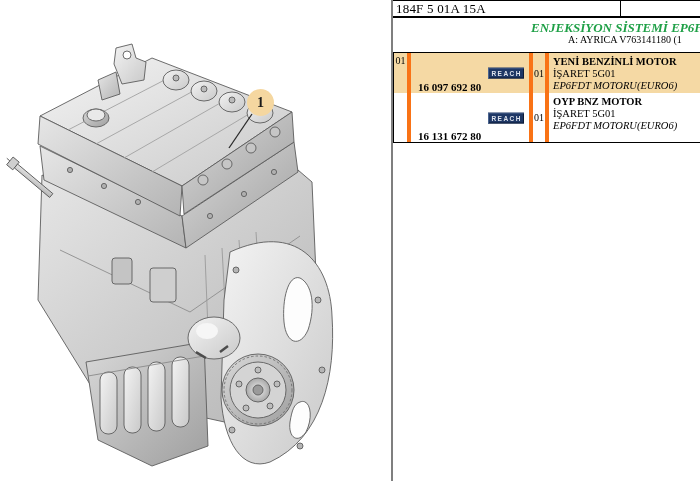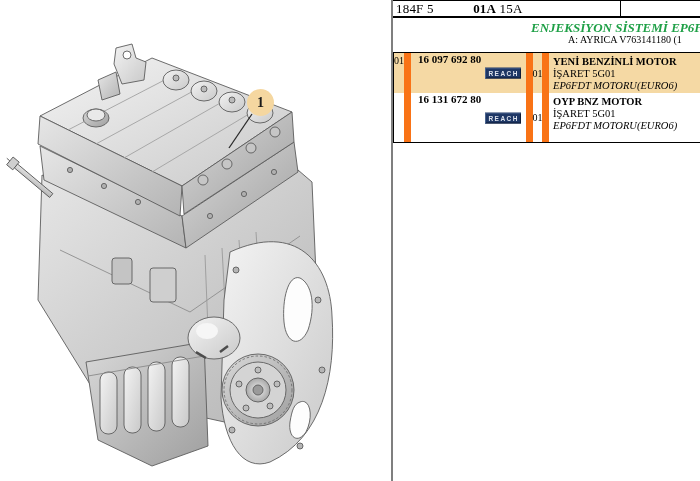--- a/index.html
+++ b/index.html
@@ -34,44 +34,44 @@
   #table-inner { position:relative; width:360px; height:481px; }
 
   .hdr-row {
     position:absolute; left:0; top:0; width:360px; height:18px;
     border-top:1px solid #000; border-bottom:2px solid #000;
   }
   .hdr-code {
     position:absolute; left:3px; top:0px; font-size:13px; color:#000;
     white-space:nowrap; letter-spacing:0.2px;
   }
-  .hdr-code .b { font-weight:bold;margin-left:36px; }
+  .hdr-code .b { font-weight:normal; }
   .hdr-vdiv { position:absolute; left:227px; top:0; width:1px; height:100%; background:#000; }
 
   .title-band { position:absolute; left:0; top:18px; width:360px; height:34px; }
   .band-line1 {
     position:absolute; left:138px; top:2px; white-space:nowrap;
     font-style:italic; font-weight:bold; font-size:13px; color:#1FA047;
   }
   .band-line2 {
     position:absolute; left:175px; top:16px; white-space:nowrap;
     font-size:10px; color:#000;
   }
 
   .ptable {
     position:absolute; left:0; top:52px; width:347px;
     display:grid;
     grid-template-columns:17px 122px 16px 191px;
     grid-template-rows:40px 49px;
     border:1px solid #000;
   }
-  .cell { border-right:7px solid #f97316; position:relative; background:#fff; }
+  .cell { border-right:4px solid #f97316; position:relative; background:#fff; }
   .cell.hl { background:#F5D9A4; }
   .cell.ref { text-align:center; font-size:10px; padding-top:2px; }
-  .cell.part { display:flex; align-items:flex-start; padding-left:7px;
+  .cell.part { display:flex; align-items:flex-end; padding-left:7px;
                font-weight:bold; font-size:11px; white-space:nowrap; }
   .cell.qty { display:flex; align-items:center; justify-content:center; font-size:10px; }
   .cell.desc { padding:3px 0 0 4px; font-size:10.5px; line-height:12px; white-space:nowrap; }
   .cell.desc .l1 { font-weight:bold; }
   .cell.desc .l3 { font-style:italic; }
 
   .reach-badge {
     position:absolute; right:5px; top:50%; transform:translateY(-50%);
     background:#1E3765; color:#DDE2EC;
     font-family:"Liberation Sans","DejaVu Sans",sans-serif;

